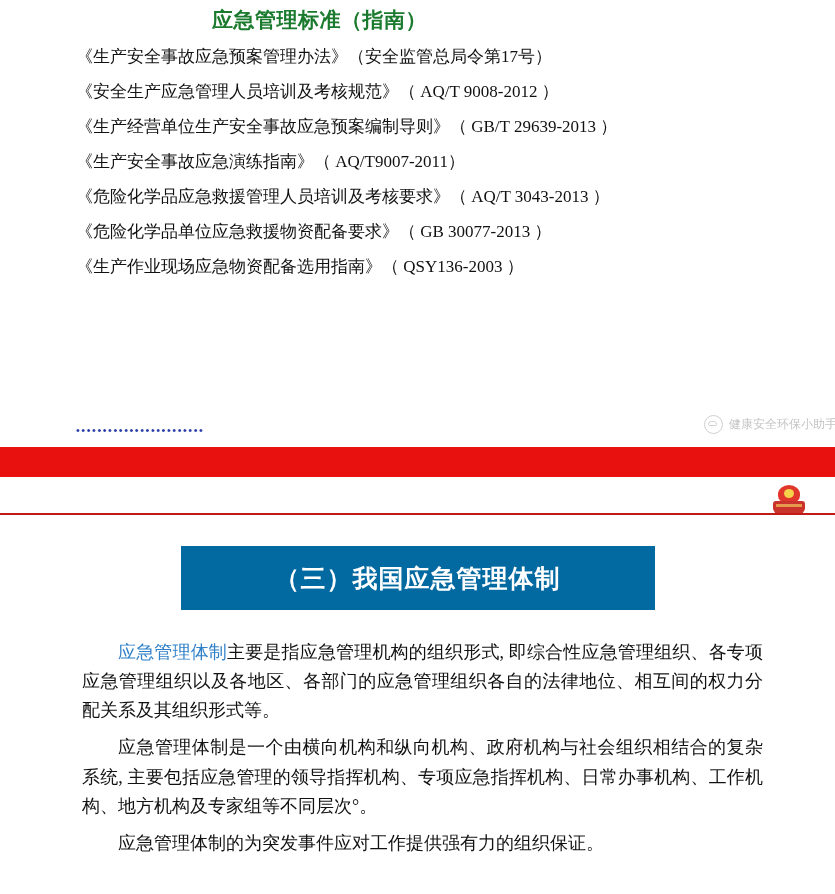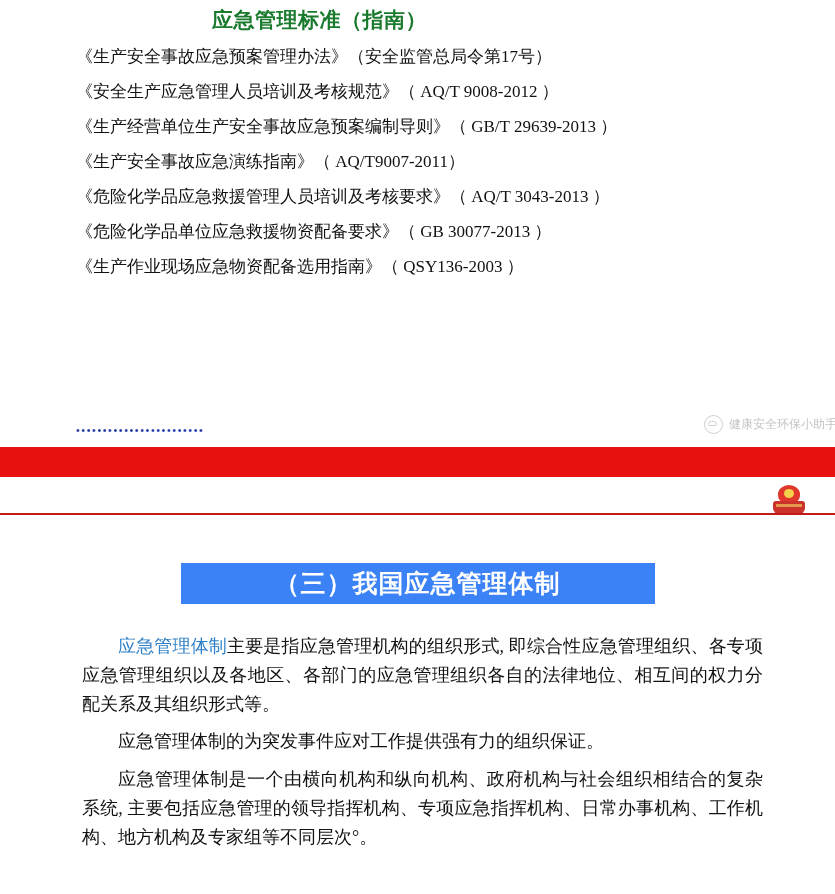--- a/index.html
+++ b/index.html
@@ -157,24 +157,24 @@
   
   .slide-two {
     position: absolute;
     left: 0;
     top: 516px;
     width: 835px;
     height: 378px;
     background: #ffffff;
   }
   .section-banner {
-    margin: 47px auto 0 auto;
+    margin: 30px auto 0 auto;
     width: 474px;
-    height: 41px;
-    background: #3b82f6;
+    height: 64px;
+    background: #0369a1;
     color: #ffffff;
     font-size: 25px;
     font-weight: bold;
     display: flex;
     align-items: center;
     justify-content: center;
     letter-spacing: 1px;
   }
   .body-copy {
     margin: 28px 0 0 0;
@@ -221,18 +221,18 @@
   <div class="emblem">
     <div class="burst"></div>
     <div class="bowl"></div>
   </div>
   <div class="thin-rule"></div>
 
   <div class="slide-two">
     <div class="section-banner">（三）我国应急管理体制</div>
     <div class="body-copy">
       <p><span class="hl">应急管理体制</span><span>主要是指应急管理机构的组织形式, 即综合性应急管理组织、各专项应急管理组织以及各地区、各部门的应急管理组织各自的法律地位、相互间的权力分配关系及其组织形式等。</span></p>
+      <p>应急管理体制是一个由横向机构和纵向机构、政府机构与社会组织相结合的复杂系统, 主要包括应急管理的领导指挥机构、专项应急指挥机构、日常办事机构、工作机构、地方机构及专家组等不同层次°。</p>
       <p>应急管理体制的为突发事件应对工作提供强有力的组织保证。</p>
-      <p>应急管理体制是一个由横向机构和纵向机构、政府机构与社会组织相结合的复杂系统, 主要包括应急管理的领导指挥机构、专项应急指挥机构、日常办事机构、工作机构、地方机构及专家组等不同层次°。</p>
     </div>
   </div>
 
 </div>
 
 </body></html>

